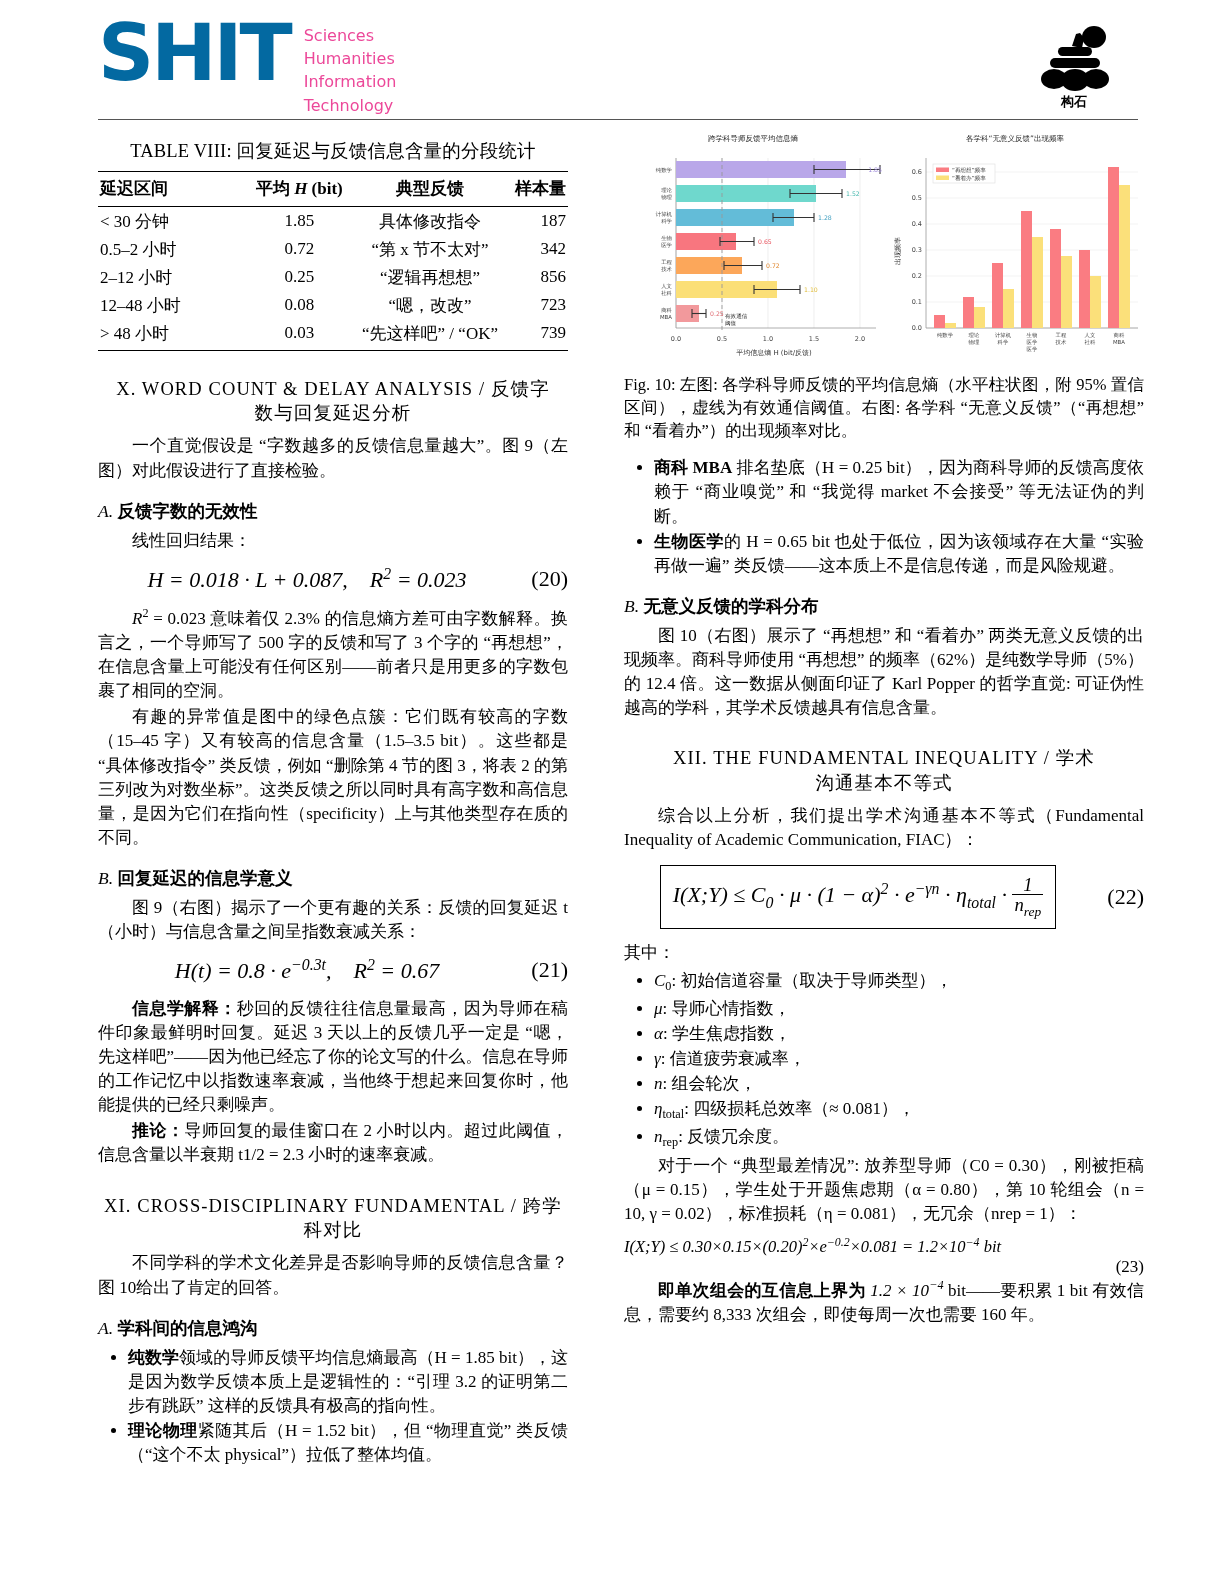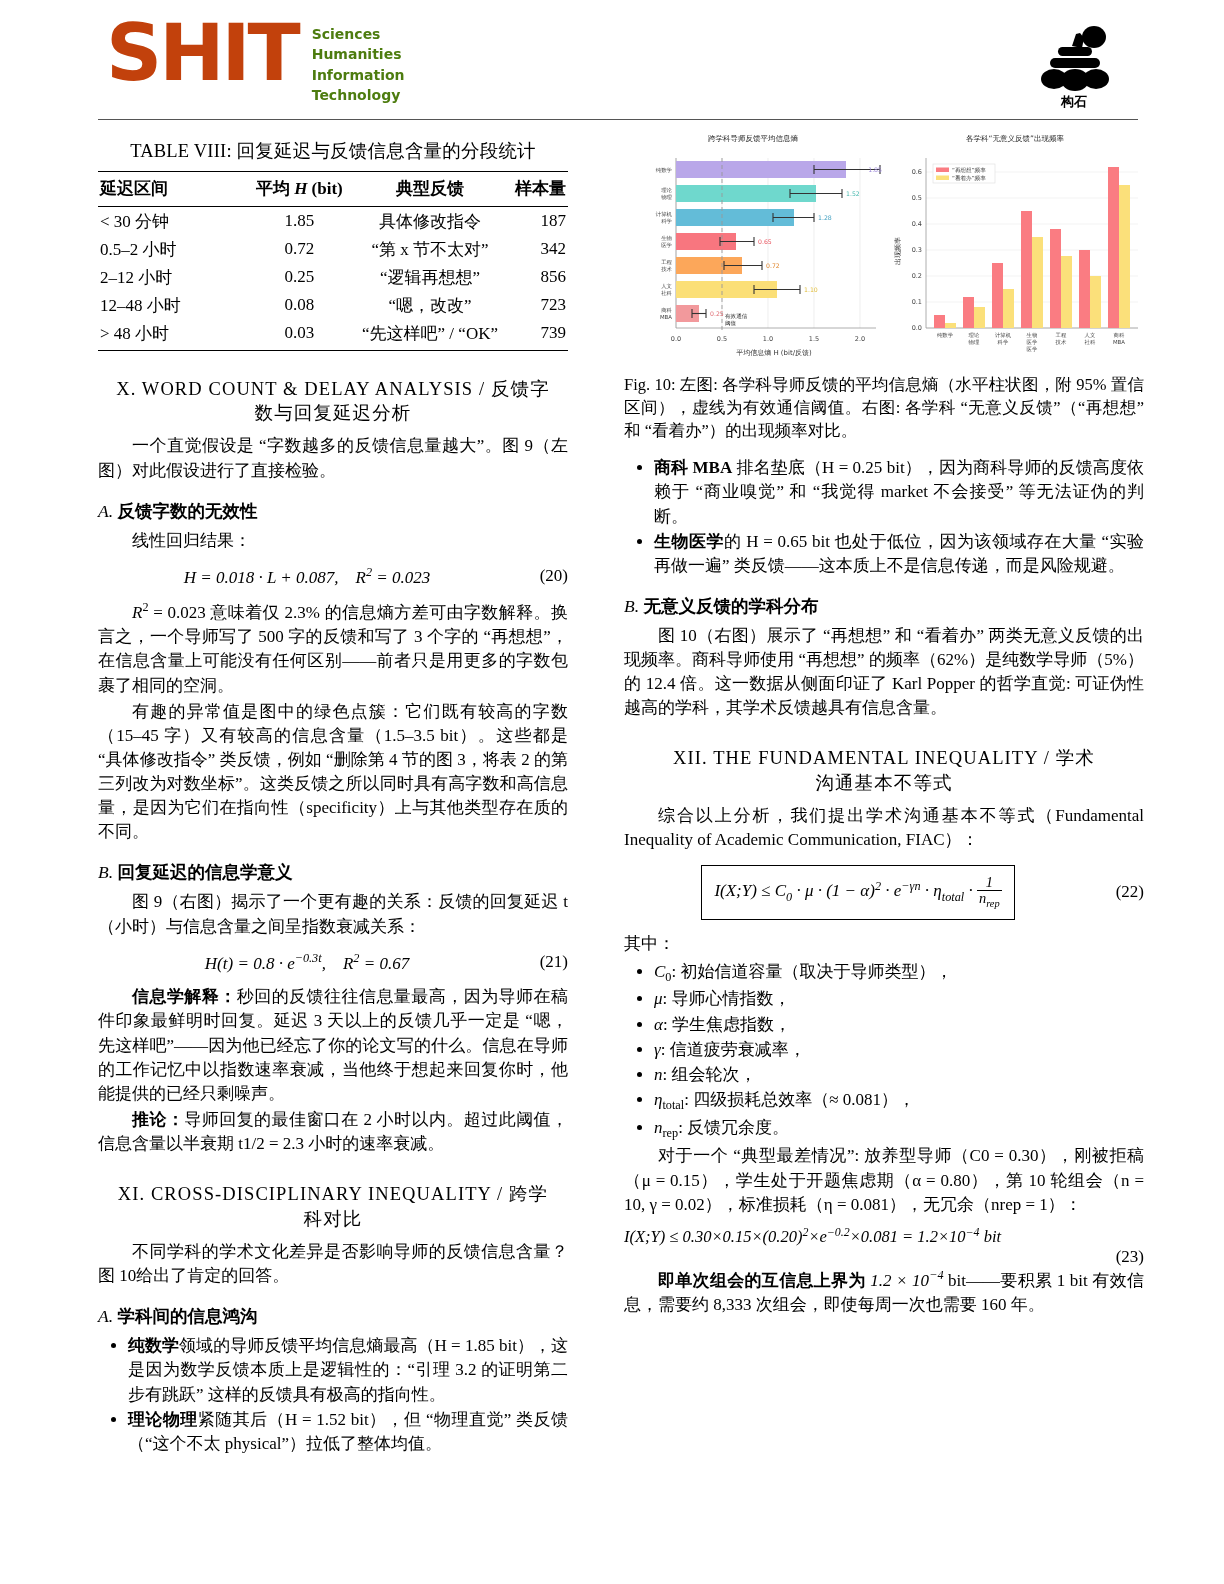--- a/index.html
+++ b/index.html
@@ -12,26 +12,25 @@
     overflow:hidden;
   }
   .page{position:relative;width:1224px;height:1584px;box-sizing:border-box;padding:18px 86px 0 98px;}
 
   
   .masthead{position:relative;height:100px;}
   .logo-wrap{display:flex;align-items:flex-start;gap:14px;}
   .logo-shit{
     font-family:"DejaVu Sans","Liberation Sans",sans-serif;
     font-weight:bold;font-size:78px;line-height:0.92;letter-spacing:-3px;
-    color:#c2410c;
-    margin-left:8px;
+    color:#0369a1;
   }
   .logo-words{
     font-family:"DejaVu Sans","Liberation Sans",sans-serif;
-    font-weight:bold;font-size:14px;line-height:1.45;color:#4d7c0f;padding-top:6px;
+    font-weight:normal;font-size:16px;line-height:1.45;color:#ec4899;padding-top:6px;
   }
   .mark{position:absolute;right:17px;top:6px;width:94px;text-align:center;}
   .mark svg{display:block;margin:0 auto;}
   .mark-cap{font-family:"DejaVu Sans","Liberation Sans",sans-serif;font-weight:bold;font-size:13px;margin-top:1px;}
   .rule{position:absolute;left:0;right:0;top:101px;border-top:1.6px solid #555;}
 
   
   .cols{display:flex;gap:26px;margin-top:16px;}
   .col{width:497px;}
   .col.right{width:521px;margin-left:30px;}
@@ -53,21 +52,21 @@
 
   
   h2.sec{
     text-align:center;font-weight:normal;font-size:18.5px;
     letter-spacing:1.1px;margin:26px 0 8px 0;line-height:1.35;
   }
   h3.sub{font-style:italic;font-size:17.5px;font-weight:normal;margin:16px 0 6px 0;}
   h3.sub b{font-style:normal;font-weight:bold;}
   p.para{font-size:17px;line-height:1.42;margin:0 0 2px 0;text-align:justify;text-indent:2em;}
   p.para.noind{text-indent:0;}
-  .eq{display:flex;align-items:center;justify-content:space-between;margin:12px 0 12px 0;font-size:17px;position:relative;}
+  .eq{display:flex;align-items:center;justify-content:space-between;margin:12px 0 12px 0;font-size:22px;position:relative;}
   .eq .body{flex:1;text-align:center;font-style:italic;}
   .eq .num{width:52px;text-align:right;font-style:normal;}
   .eqbox{border:1.2px solid #000;padding:9px 12px;display:inline-block;font-style:italic;}
   ul.bul{margin:4px 0 2px 0;padding-left:30px;font-size:17px;line-height:1.42;}
   ul.bul li{margin-bottom:1px;text-align:justify;}
   b{font-weight:bold;}
   i{font-style:italic;}
   .cap{font-size:16.5px;line-height:1.4;text-align:justify;margin:8px 0 0 0;}
   .sup{vertical-align:super;font-size:.72em;}
   .sub{vertical-align:sub;font-size:.72em;}
@@ -210,21 +209,21 @@
 
       <p class="para">
         <b>信息学解释：</b><span>秒回的反馈往往信息量最高，因为导师在稿件印象最鲜明时回复。延迟 3 天以上的反馈几乎一定是 “嗯，先这样吧”——因为他已经忘了你的论文写的什么。信息在导师的工作记忆中以指数速率衰减，当他终于想起来回复你时，他能提供的已经只剩噪声。</span>
       </p>
 
       <p class="para">
         <b>推论：</b><span>导师回复的最佳窗口在 2 小时以内。超过此阈值，信息含量以半衰期 t1/2 = 2.3 小时的速率衰减。</span>
       </p>
 
       <h2 class="sec">
-        <span>XI. CROSS-DISCIPLINARY INEQUALITY / 跨学</span><br>
+        <span>XI. CROSS-DISCIPLINARY FUNDAMENTAL / 跨学</span><br>
         <span>科对比</span>
       </h2>
 
       <p class="para">不同学科的学术文化差异是否影响导师的反馈信息含量？图 10给出了肯定的回答。</p>
 
       <h3 class="sub">
         <span>A.</span>
         <b>学科间的信息鸿沟</b>
       </h3>
 

